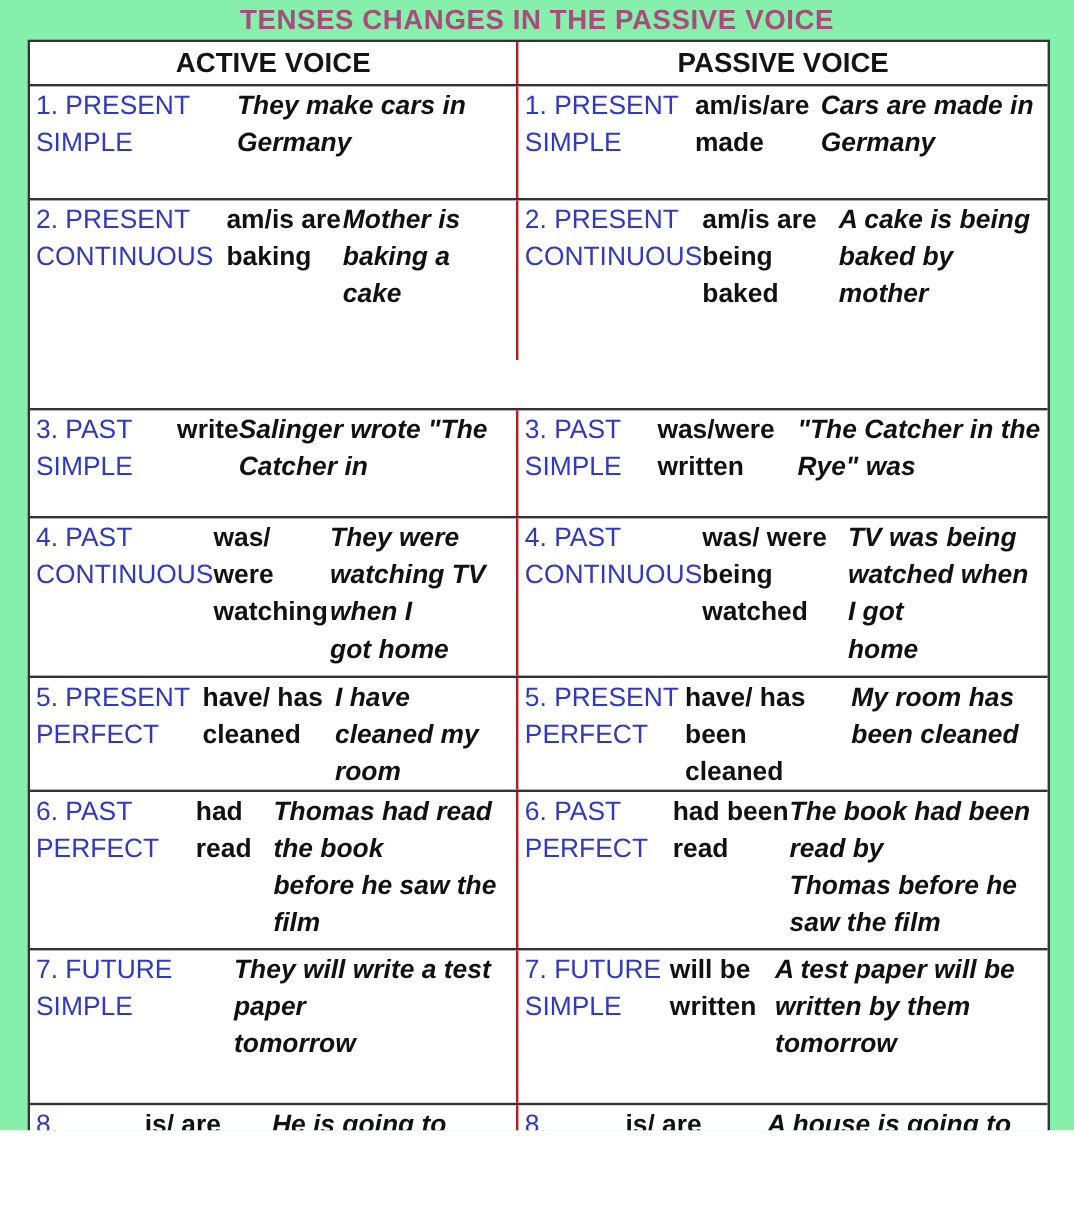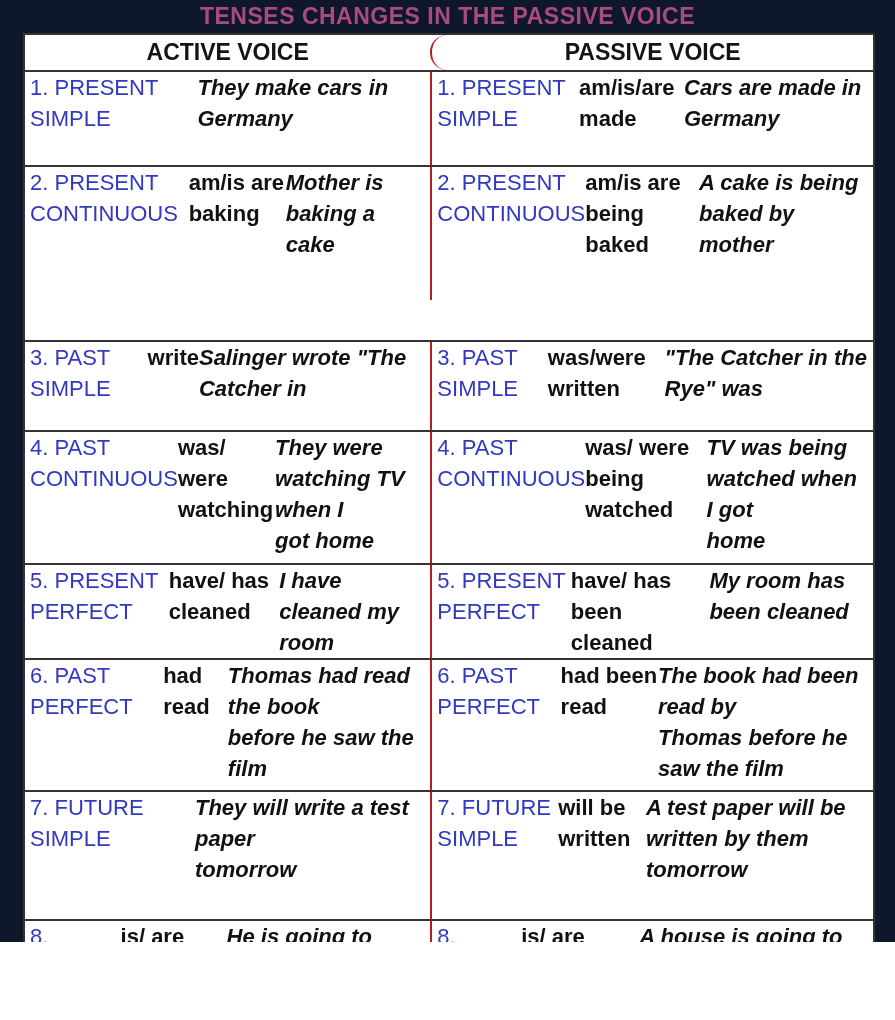--- a/index.html
+++ b/index.html
@@ -4,21 +4,21 @@
 <style>
   html, body {
     margin: 0;
     padding: 0;
     background: #ffffff;
   }
   .page {
     position: relative;
     width: 895px;
     height: 942px;
-    background: #0f172a;
+    background: #86efac;
     font-family: "Liberation Sans", sans-serif;
     color: #111111;
     overflow: hidden;
   }
   .title {
     position: absolute;
     top: 0px;
     left: 0;
     width: 100%;
     text-align: center;
@@ -61,21 +61,20 @@
   }
   .cell.active  { width: 47.8%; }
   .cell.passive { width: 52.2%; border-left: 2px solid #b91c1c; }
   .header-cell {
     justify-content: center;
     align-items: center;
     flex-direction: row;
     font-size: 23px;
     font-weight: 700;
     color: #141414;
-    border-radius: 17px;
   }
   .line {
     font-size: 22px;
     line-height: 31px;
     white-space: pre-line;
   }
   .tense {
     color: #3138c1;
     font-weight: 400;
   }

